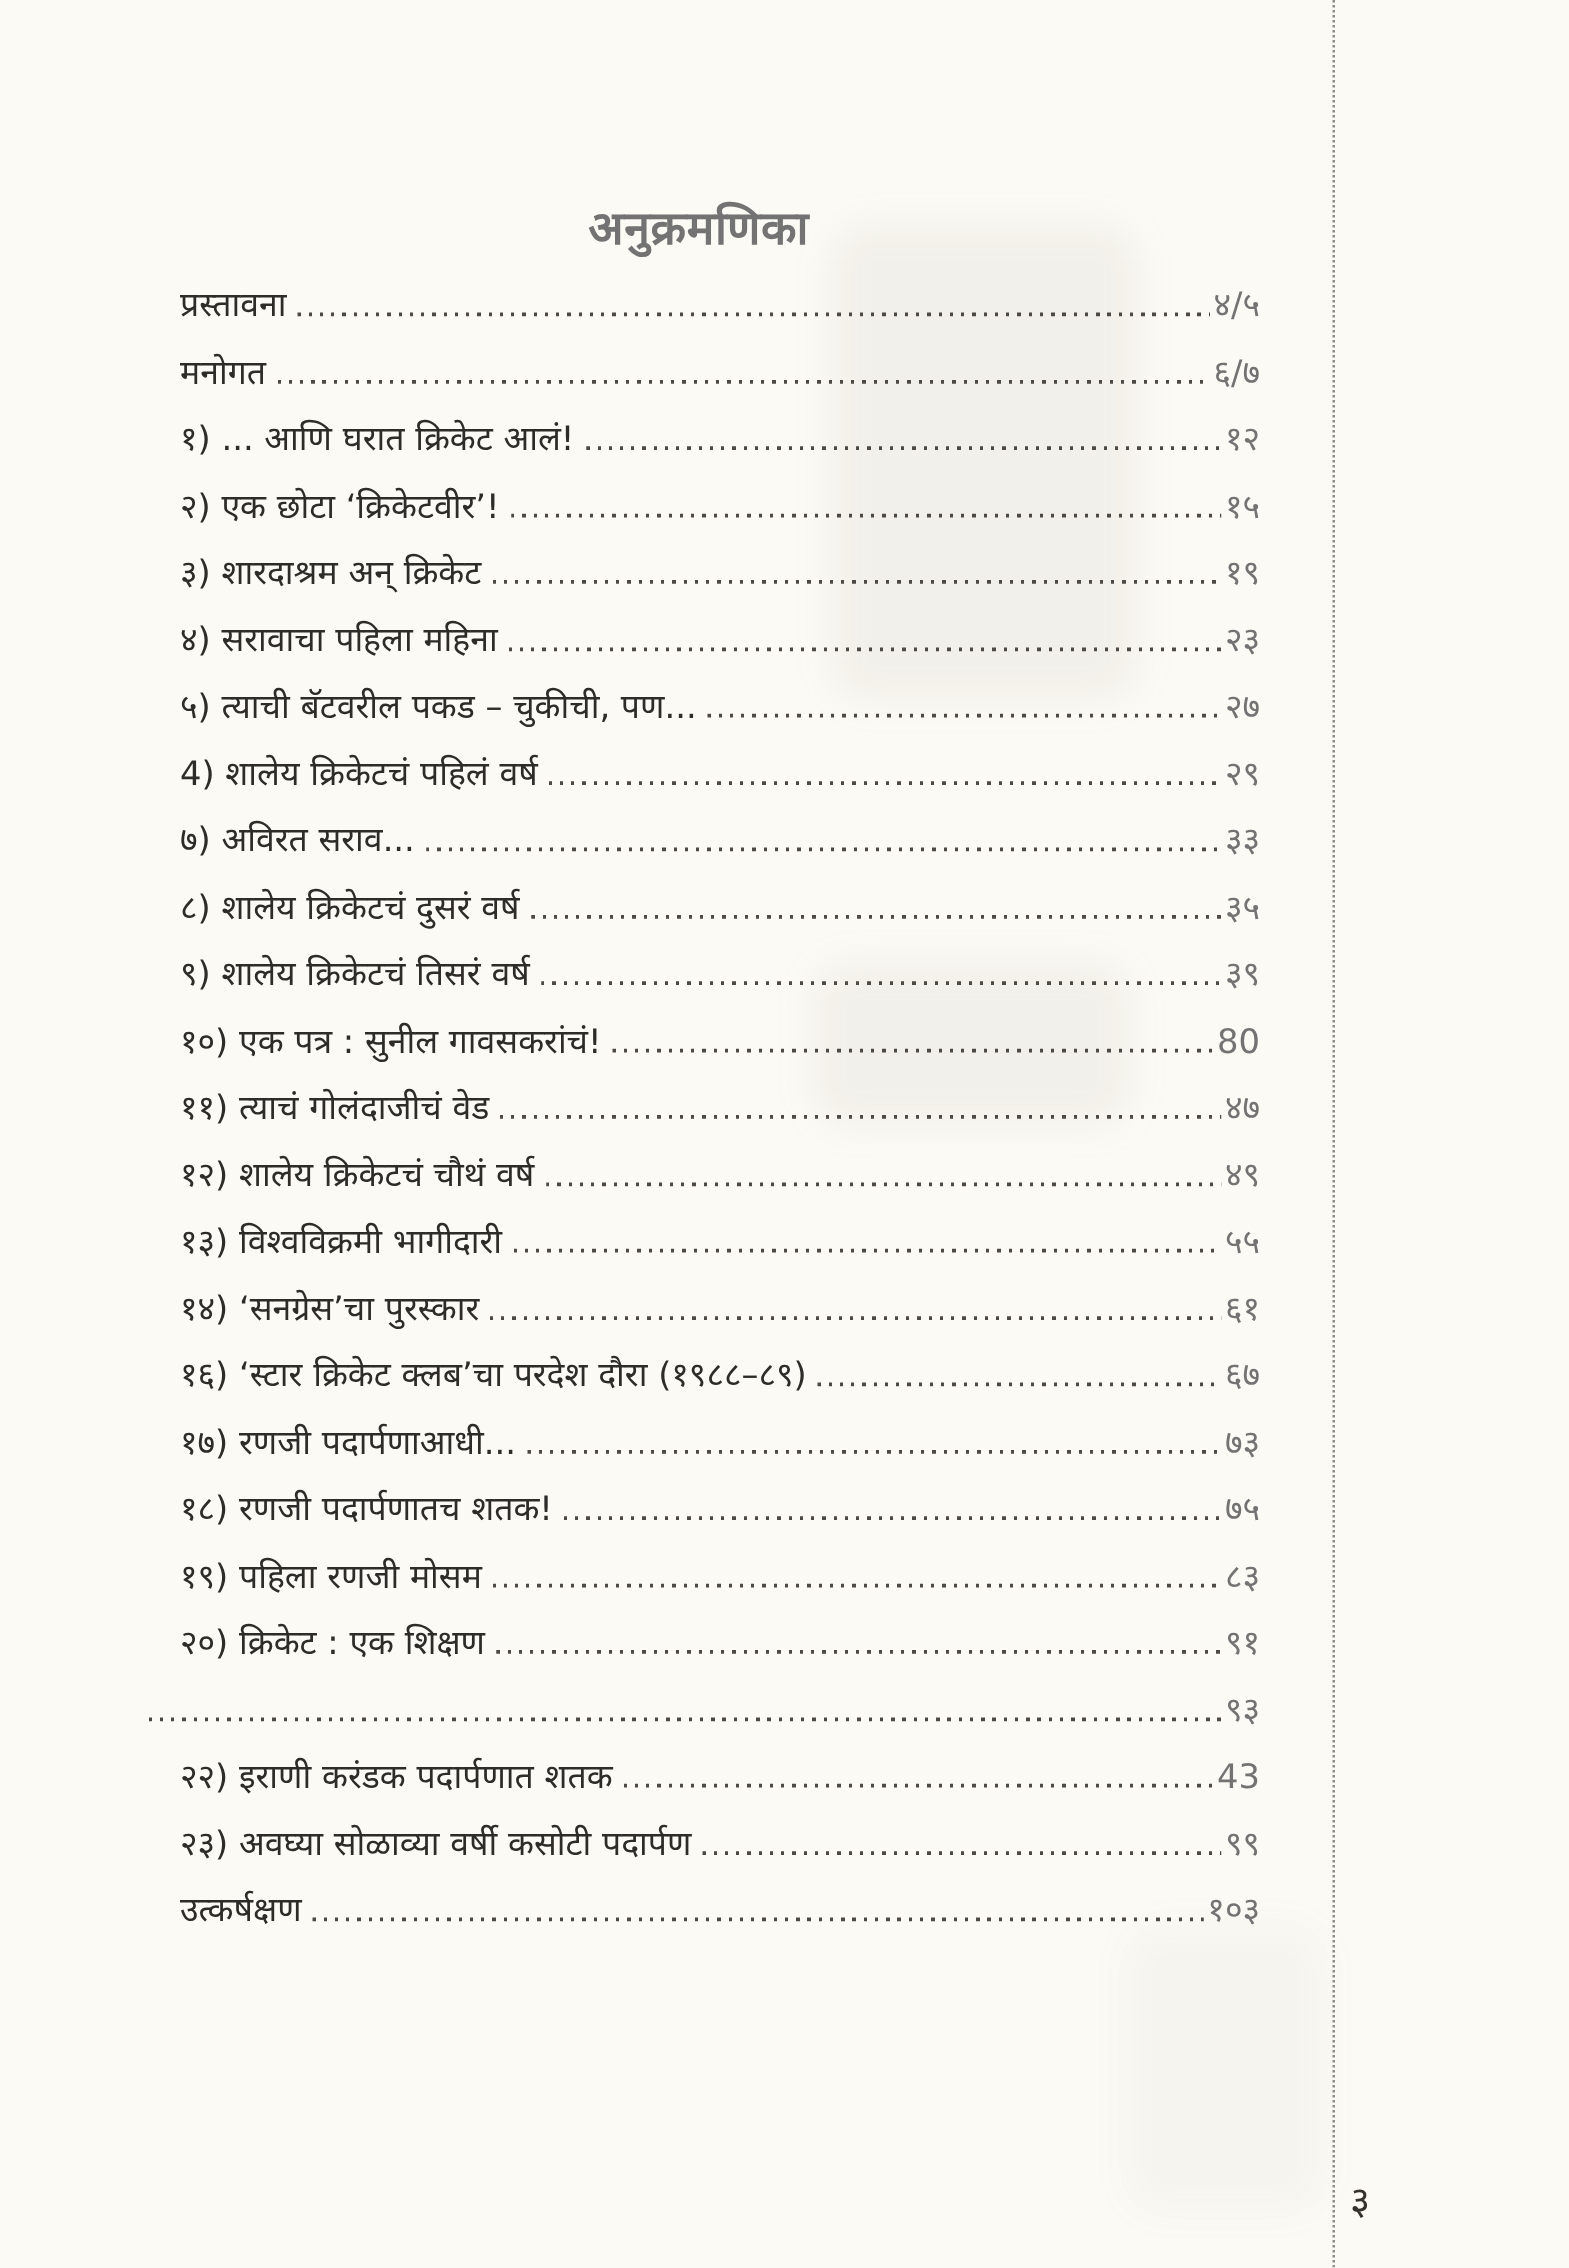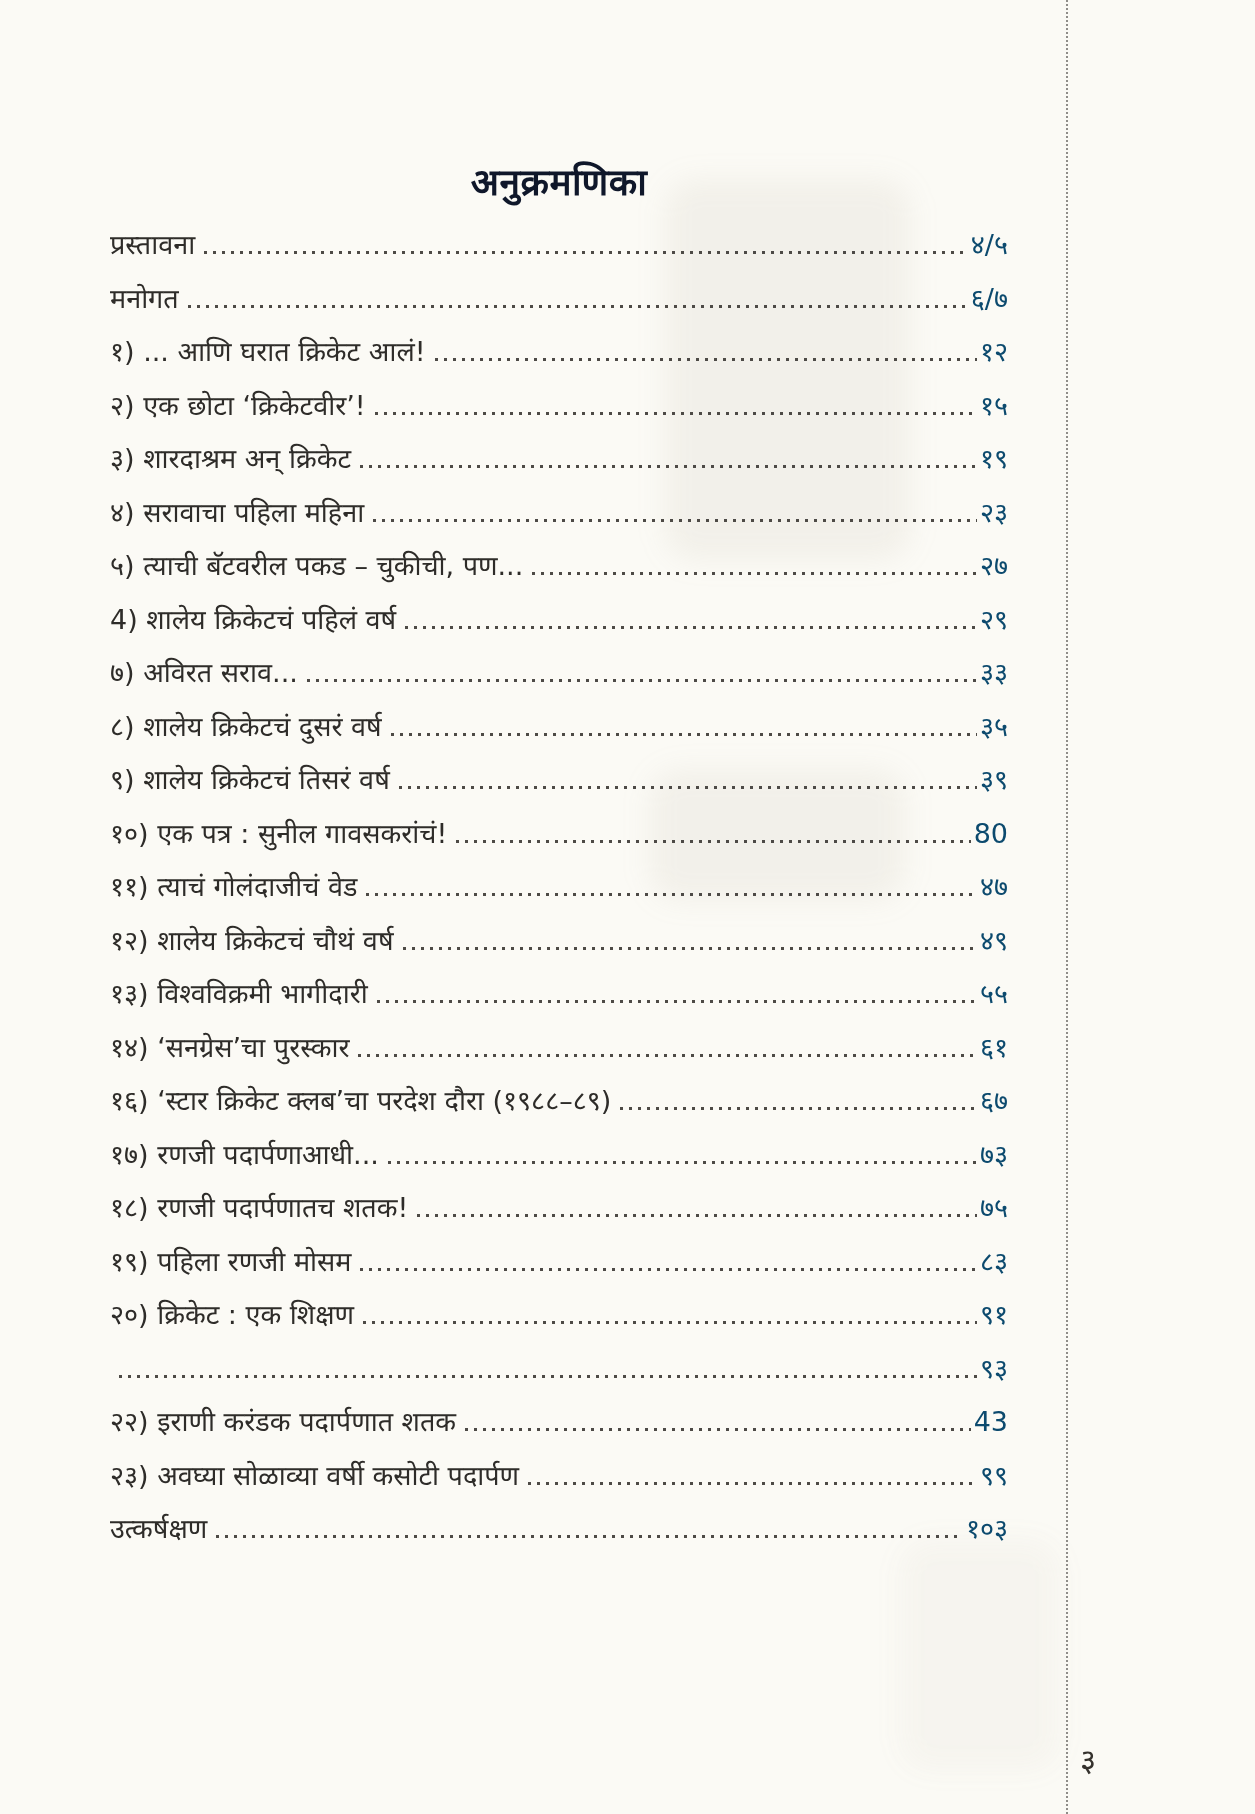--- a/index.html
+++ b/index.html
@@ -43,55 +43,56 @@
     left: 110px;
     top: 158px;
     width: 898px;
   }
 
   .toc-title {
     margin: 0 0 10px 0;
     text-align: center;
     font-size: 37px;
     font-weight: bold;
-    color: #0f172a;
+    color: #737373;
     line-height: 50px;
     letter-spacing: 0.5px;
   }
 
   .toc-list {
     width: 100%;
   }
 
   .toc-row {
     display: flex;
     align-items: baseline;
     height: 53.5px;
     line-height: 53.5px;
     font-size: 27px;
     white-space: nowrap;
   }
 
   .toc-label {
     color: #2e2c29;
+    margin-left: 34px;
   }
 
   .toc-leader {
     flex: 1 1 auto;
     height: 3px;
     margin: 0 3px 0 9px;
     background-image: repeating-linear-gradient(
       to right,
       #4d4a46 0px, #4d4a46 2.6px,
       transparent 2.6px, transparent 9px
     );
   }
 
   .toc-page {
-    color: #0c4a6e;
+    color: #737373;
     font-size: 27px;
   }
 
   .folio {
     position: absolute;
     left: 1080px;
     top: 1738px;
     font-size: 31px;
     color: #35322d;
   }

